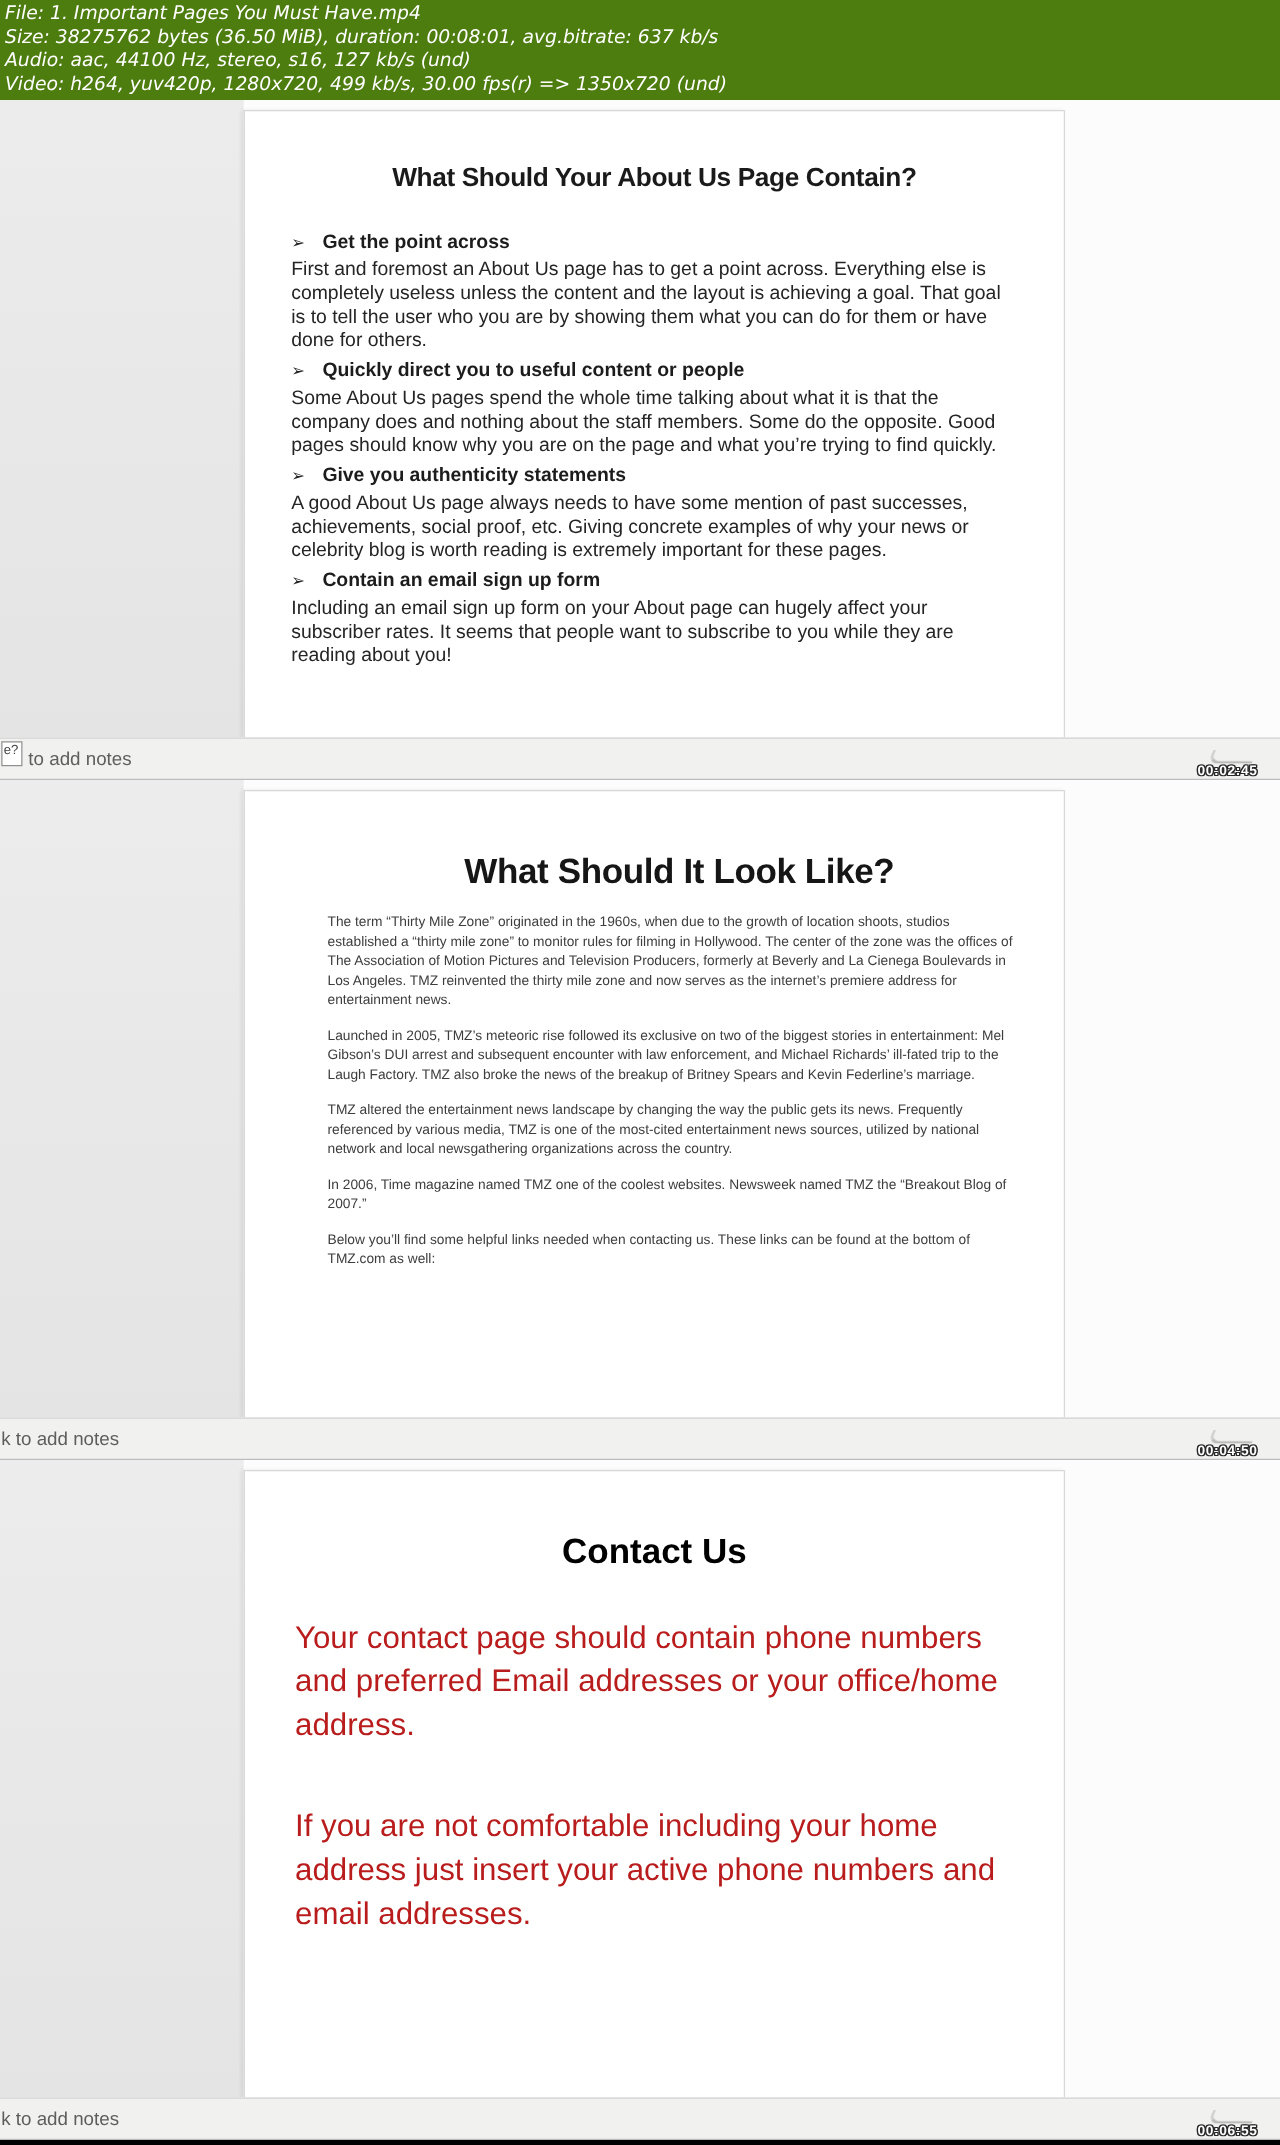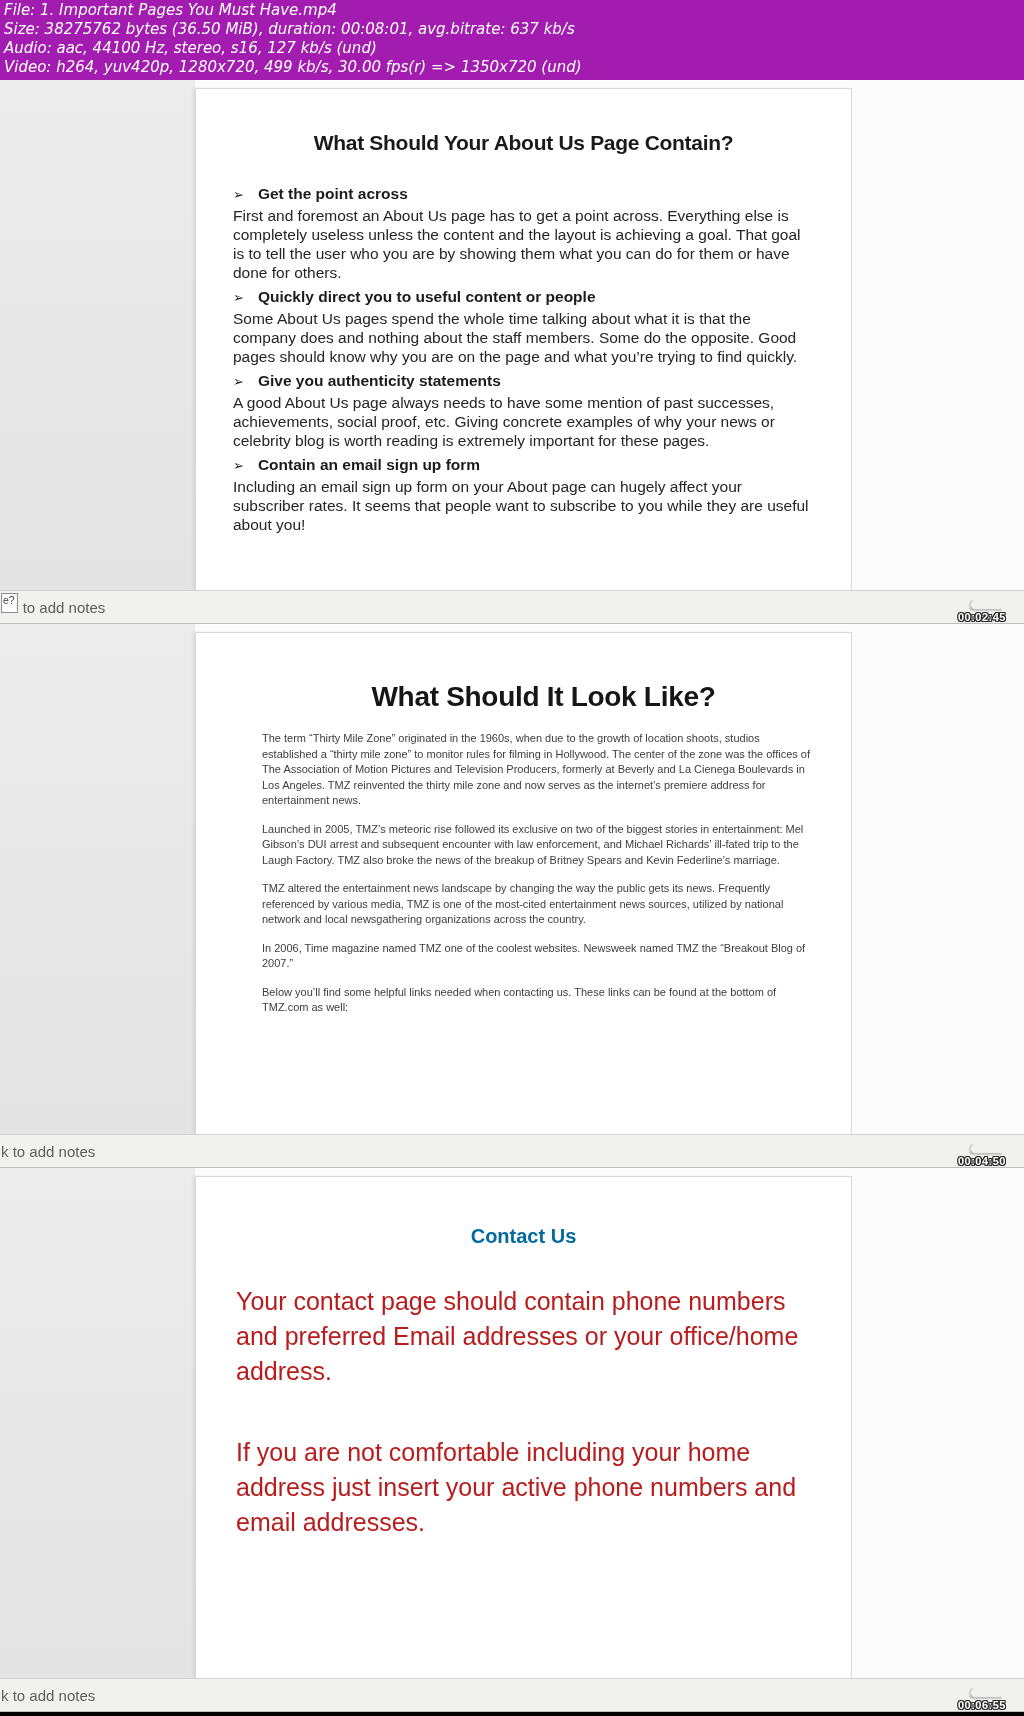--- a/index.html
+++ b/index.html
@@ -7,21 +7,21 @@
   body {
     position:relative;
     background:#ffffff;
     font-family:"Liberation Sans", sans-serif;
     overflow:hidden;
   }
 
   
   .file-header {
     height:80px;
-    background:#a21caf;
+    background:#4d7c0f;
     color:#fff;
     font-family:"DejaVu Sans", sans-serif;
     font-style:italic;
     font-size:15px;
     line-height:19px;
     padding:1px 0 16px 4px;
     white-space:nowrap;
   }
 
   
@@ -107,21 +107,21 @@
     letter-spacing:0.2px;
   }
   .s2content { margin:18px 36px 0 66px; }
   .s2content p {
     font-size:11px; line-height:15.5px; color:#3d3d3d; margin-bottom:13px;
   }
 
   
   .slide3 .slide-title {
     margin-top:48px; text-align:center;
-    font-size:20px; font-weight:bold; color:#0369a1;
+    font-size:28px; font-weight:bold; color:#000000;
   }
   .s3content { margin:0 30px 0 40px; color:#b91c1c; }
   .s3content p { font-size:25px; line-height:35px; }
   .s3-p1 { margin-top:36px; }
   .s3-p2 { margin-top:44px; font-weight:bold; font-style:italic; }
   .s3-p3 { margin-top:46px; }
 
   
   .bottom-strip { height:4px; background:#000; }
 </style>
@@ -152,21 +152,21 @@
         <p>Some About Us pages spend the whole time talking about what it is that the company does and nothing about the staff members. Some do the opposite. Good pages should know why you are on the page and what you’re trying to find quickly.</p>
         <div class="bullet-head">
           <span class="bullet-glyph">➢</span>
           <span>Give you authenticity statements</span>
         </div>
         <p>A good About Us page always needs to have some mention of past successes, achievements, social proof, etc. Giving concrete examples of why your news or celebrity blog is worth reading is extremely important for these pages.</p>
         <div class="bullet-head">
           <span class="bullet-glyph">➢</span>
           <span>Contain an email sign up form</span>
         </div>
-        <p>Including an email sign up form on your About page can hugely affect your subscriber rates. It seems that people want to subscribe to you while they are useful about you!</p>
+        <p>Including an email sign up form on your About page can hugely affect your subscriber rates. It seems that people want to subscribe to you while they are reading about you!</p>
       </div>
     </div>
   </div>
   <div class="notesbar">
     <span class="noteicon">e?</span>
     <span>to add notes</span>
   </div>
   <div class="tswrap">
     <div class="watermark"></div>
     <div class="timestamp">00:02:45</div>

